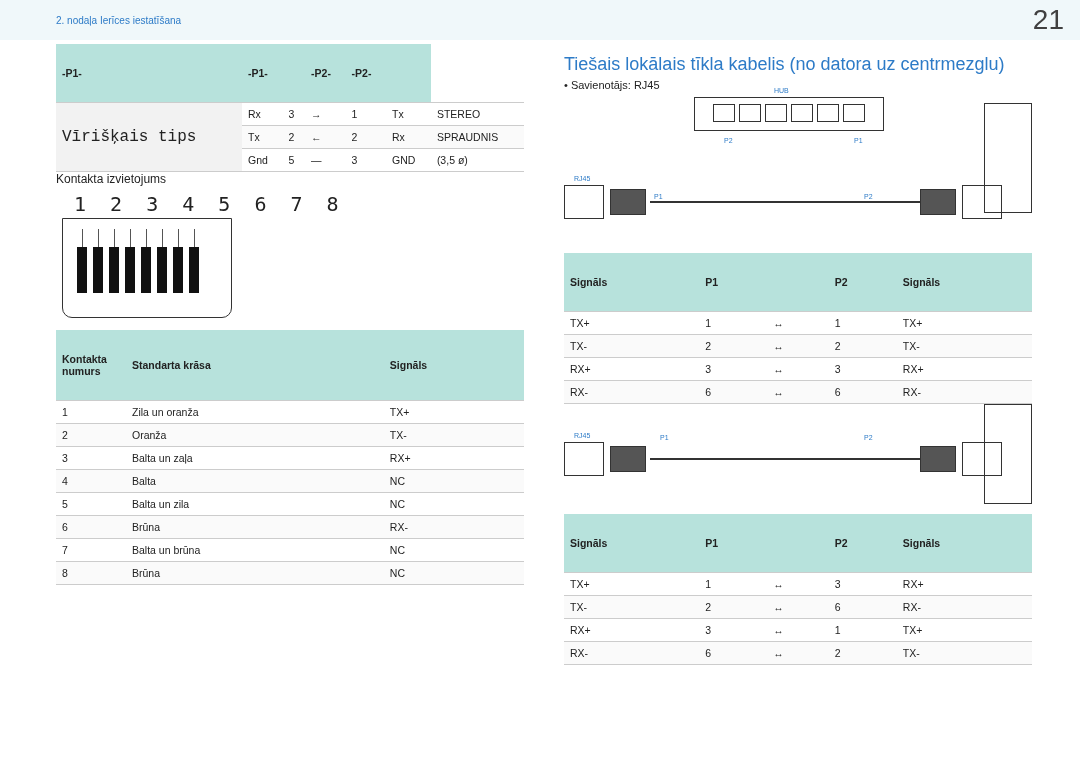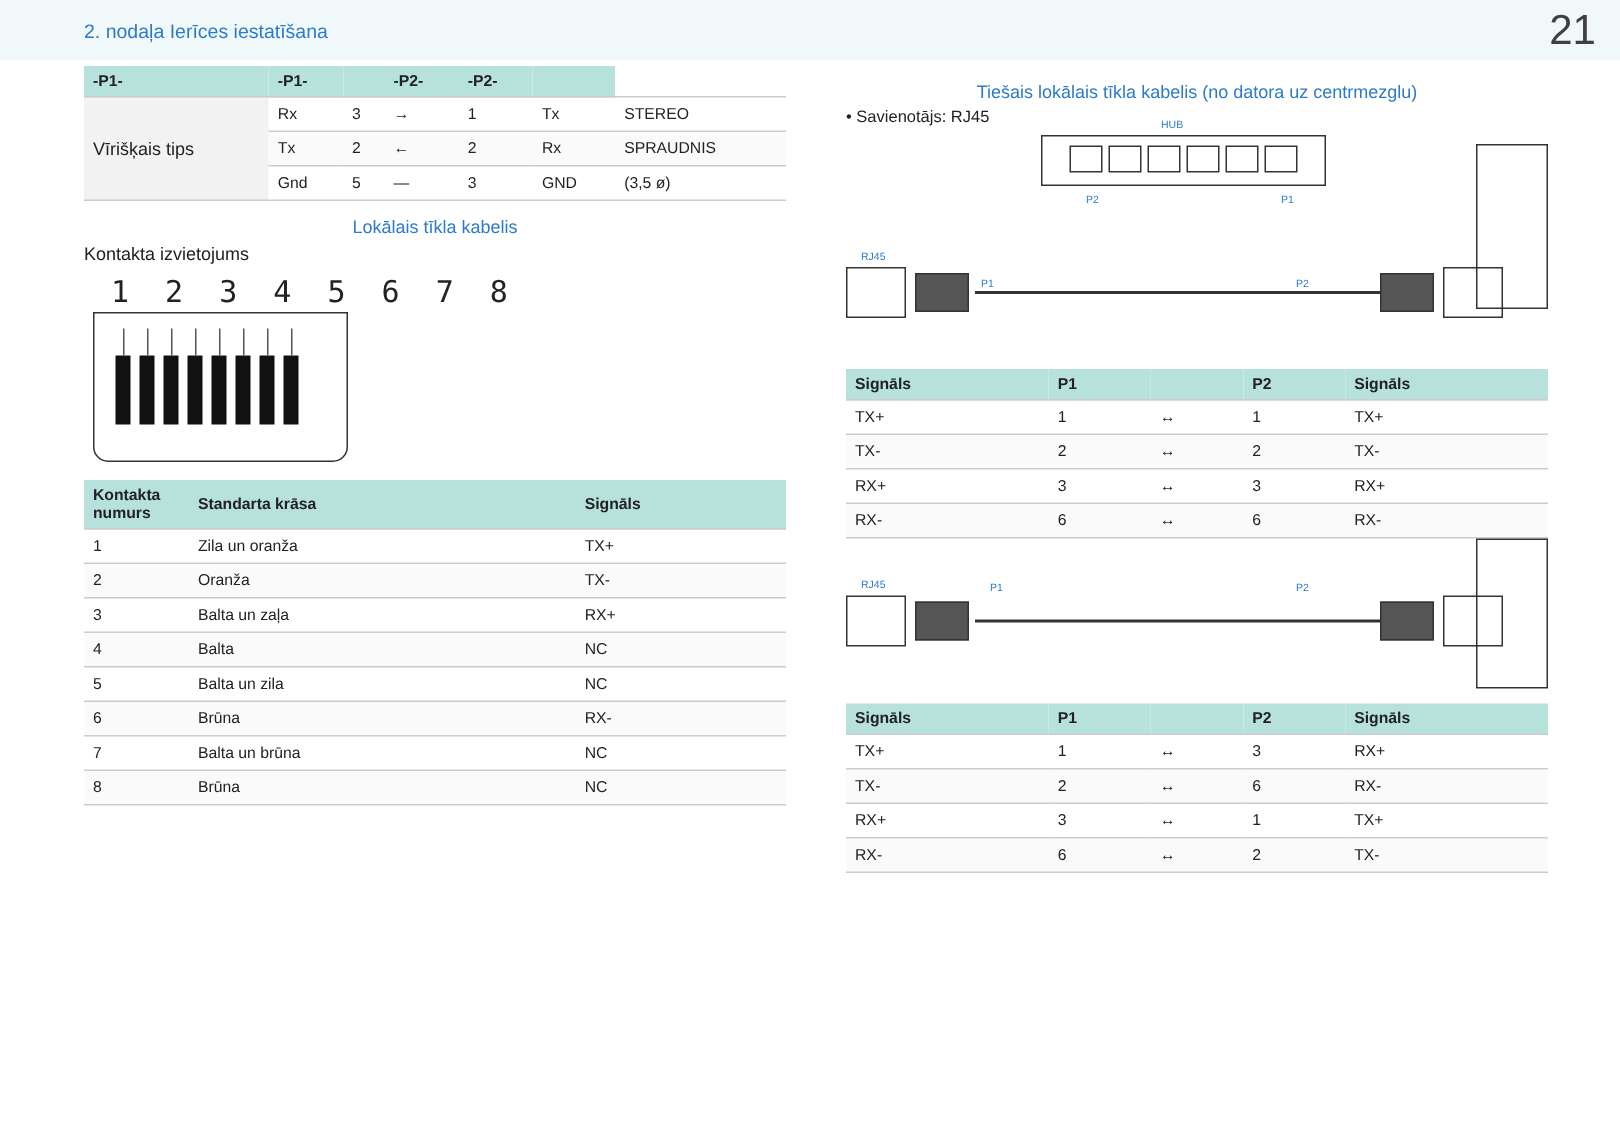--- a/index.html
+++ b/index.html
@@ -1,29 +1,29 @@
 <!DOCTYPE html>
 <html><head>
 <meta charset="utf-8">
 <style>
   * { box-sizing: border-box; margin: 0; padding: 0; }
   body { font-family: Arial, sans-serif; font-size: 11px; color: #222; width: 1080px; height: 763px; background: #fff; position: relative; }
   .header { display: flex; justify-content: space-between; align-items: center; padding: 4px 16px 4px 56px; background: #f0f8fa; }
-  .chapter { color: #2d7bc7; font-size: 13px; }
+  .chapter { color: #2d7bc7; font-size: 10px; }
   .pagenum { color: #404040; font-size: 28px; font-weight: 300; }
   .columns { display: flex; gap: 40px; padding: 4px 48px 0 56px; }
   .col { flex: 1; min-width: 0; }
-  h3.section { color: #2d7bc7; font-size: 12px; font-weight: 400; margin: 10px 0 4px 0; text-align: center; }
+  h3.section { color: #2d7bc7; font-size: 18px; font-weight: 400; margin: 10px 0 4px 0; }
   .sub { font-size: 12px; margin-bottom: 6px; }
   .bullet { font-size: 11px; margin-bottom: 2px; }
   table { width: 100%; border-collapse: collapse; font-size: 10.5px; }
   tr { border-bottom: 1px solid #ccc; }
-  th { background: #b7e2dc; text-align: left; padding: 4px 6px; font-weight: 700; font-size: 10.5px; }
+  th { background: #b7e2dc; text-align: left; padding: 23px 6px; font-weight: 700; font-size: 10.5px; }
   td { padding: 5px 6px; }
-  td.rowhead { background: #f2f2f2; font-size: 12px; }
+  td.rowhead { background: #f2f2f2; font-size: 16px; font-family: Liberation Mono, monospace; }
   tr.shade td { background: #fafafa; }
   .pin-numbers { font-family: monospace; font-size: 20px; padding-left: 18px; letter-spacing: 6px; margin-top: 2px; }
   .rj45 {
     width: 170px; height: 100px; border: 1px solid #333; border-radius: 0 0 10px 10px;
     margin: 2px 0 12px 6px; position: relative; display: flex; gap: 6px; padding: 28px 14px 12px 14px;
   }
   .rj45 .pin { width: 10px; height: 46px; background: #111; position: relative; }
   .rj45 .pin::before { content: ""; position: absolute; left: 50%; top: -18px; width: 1px; height: 18px; background: #555; }
   .diagram { border: 0; width: 100%; height: 160px; position: relative; }
   .diagbox { position: absolute; border: 1px solid #333; background: #fff; }
@@ -76,21 +76,20 @@
         <td>Gnd</td>
         <td>5</td>
         <td>—</td>
         <td>3</td>
         <td>GND</td>
         <td>(3,5 ø)</td>
       </tr>
     </tbody>
       </table>
 
-    <h3 class="section">Lokālais tīkla kabelis</h3>
     <div class="sub">Kontakta izvietojums</div>
     <div class="pin-numbers">1 2 3 4 5 6 7 8</div>
     <div class="rj45">
       <div class="pin"></div>
       <div class="pin"></div>
       <div class="pin"></div>
       <div class="pin"></div>
       <div class="pin"></div>
       <div class="pin"></div>
       <div class="pin"></div>

